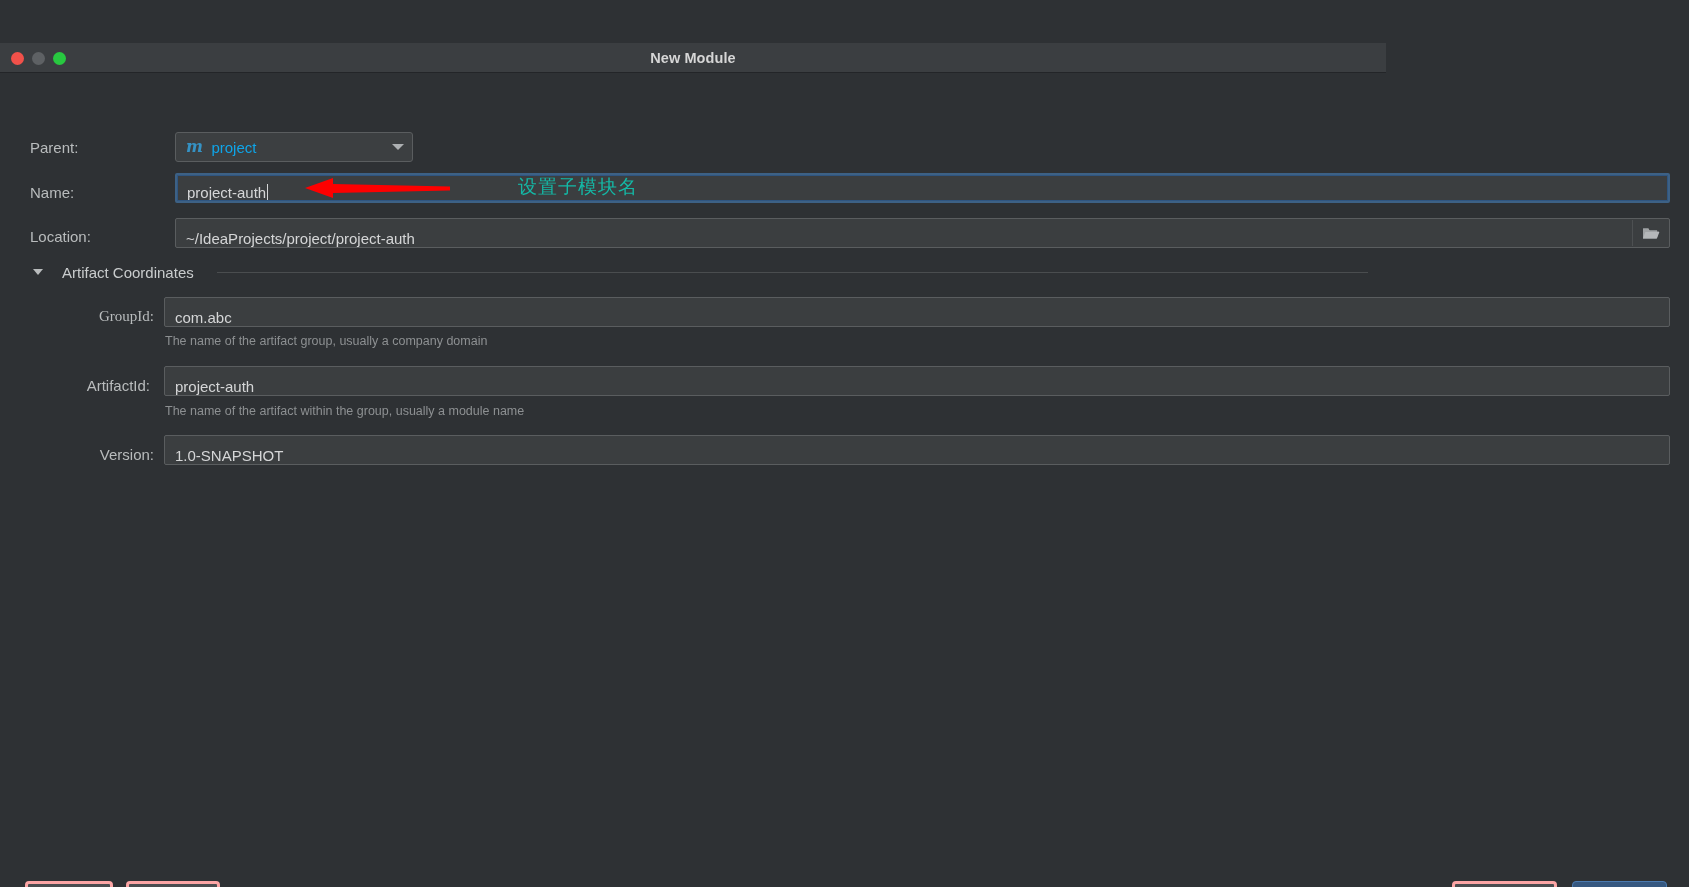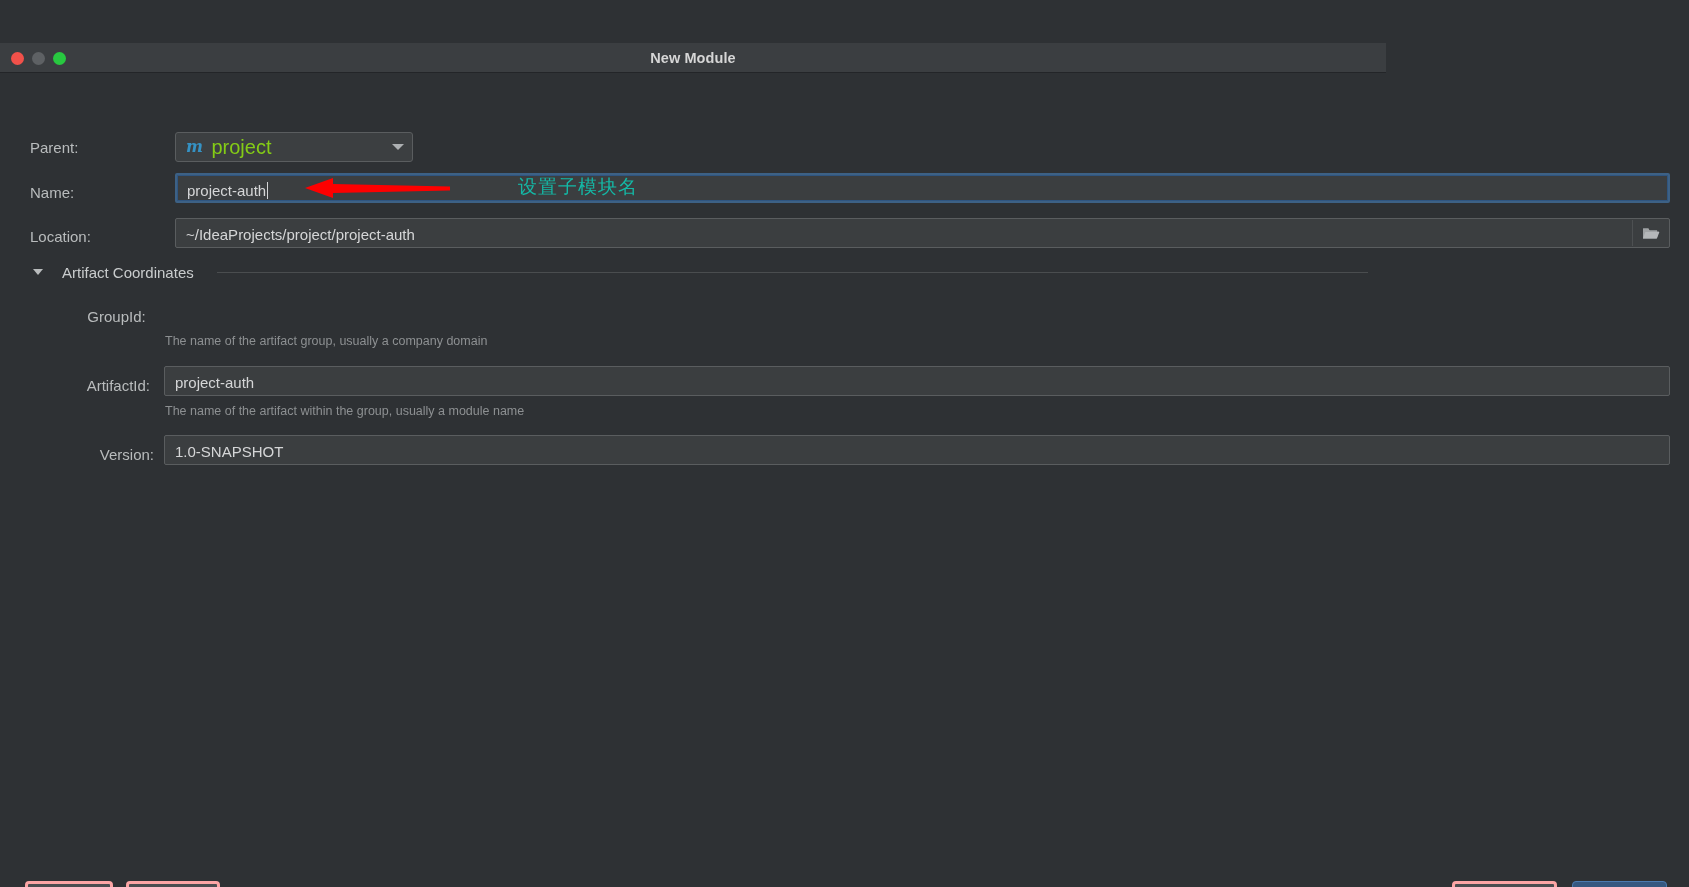--- a/index.html
+++ b/index.html
@@ -101,22 +101,22 @@
     font-family: "DejaVu Serif", serif;
     font-style: italic;
     font-weight: bold;
     font-size: 16px;
     color: #3592c4;
     line-height: 1;
     margin-right: 9px;
     letter-spacing: -0.5px;
   }
   .combo-text {
-    font-size: 20px;
-    color: #84cc16;
+    font-size: 15px;
+    color: #0ea5e9;
     flex: 1 1 auto;
     white-space: nowrap;
     overflow: hidden;
   }
   .caret {
     width: 0; height: 0;
     border-left: 6px solid transparent;
     border-right: 6px solid transparent;
     border-top: 6px solid #adb0b2;
     margin-left: 6px;
@@ -124,22 +124,22 @@
   }
 
   
   .input {
     position: absolute;
     height: 30px;
     background: #3b3e40;
     border: 1px solid #5a5d5f;
     border-radius: 2px;
     display: flex;
-    align-items: flex-start;
-    padding: 7px 10px;
+    align-items: flex-end;
+    padding: 0 10px;
     font-size: 15px;
     color: #d5d6d7;
     white-space: nowrap;
     overflow: hidden;
   }
   .input.focused {
     border: 2px solid #3d6185;
     background: #3b3e40;
     outline: 1px solid #2f5580;
     outline-offset: -3px;
@@ -319,22 +319,25 @@
         </svg>
       </span>
     </div>
 
     <div class="section-header">
       <span class="tri"></span>
       <span class="section-title">Artifact Coordinates</span>
       <span class="hrule"></span>
     </div>
 
-    <div class="row" style="left:79px; top:228px; height:30px; width:75px; justify-content:center;">
+    <div class="row" style="left:79px; top:228px; height:30px; width:75px; justify-content:flex-end;font-family:Liberation Serif, serif;">
       <span class="field-label right">GroupId:</span>
+    </div>
+    <div class="input" style="left:164px; top:224px; width:1506px;">
+      <span>com.abc</span>
     </div>
     <div class="hint" style="left:165px; top:261px;">The name of the artifact group, usually a company domain</div>
 
     <div class="row" style="left:75px; top:297px; height:30px; width:75px; justify-content:flex-end;">
       <span class="field-label right">ArtifactId:</span>
     </div>
     <div class="input" style="left:164px; top:293px; width:1506px;">
       <span>project-auth</span>
     </div>
     <div class="hint" style="left:165px; top:331px;">The name of the artifact within the group, usually a module name</div>

